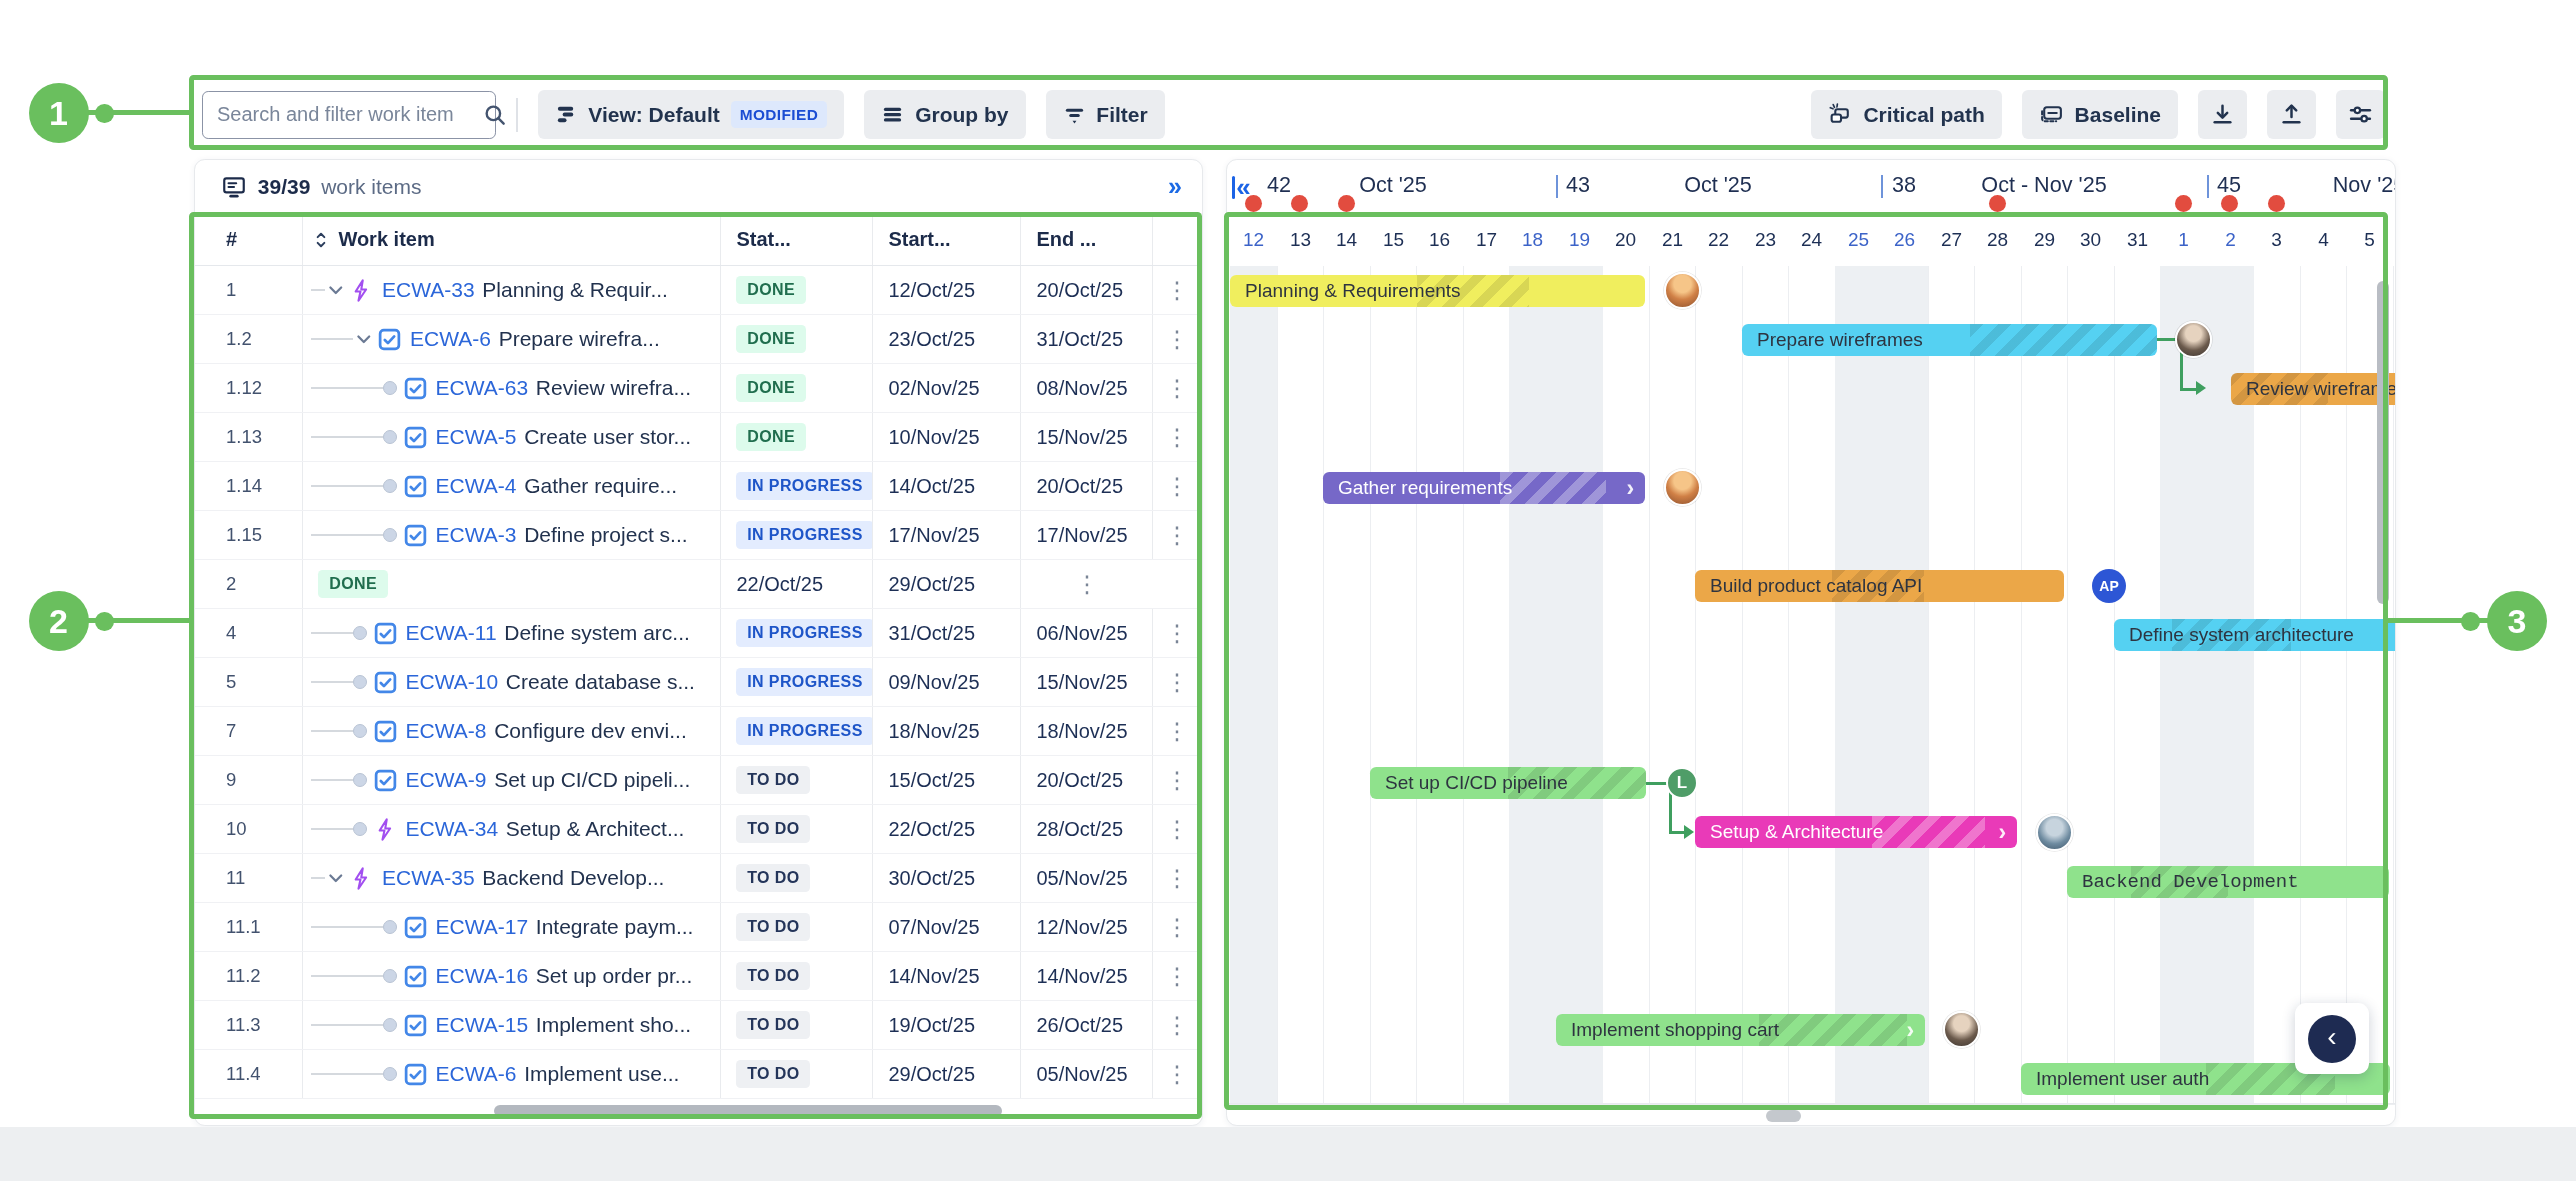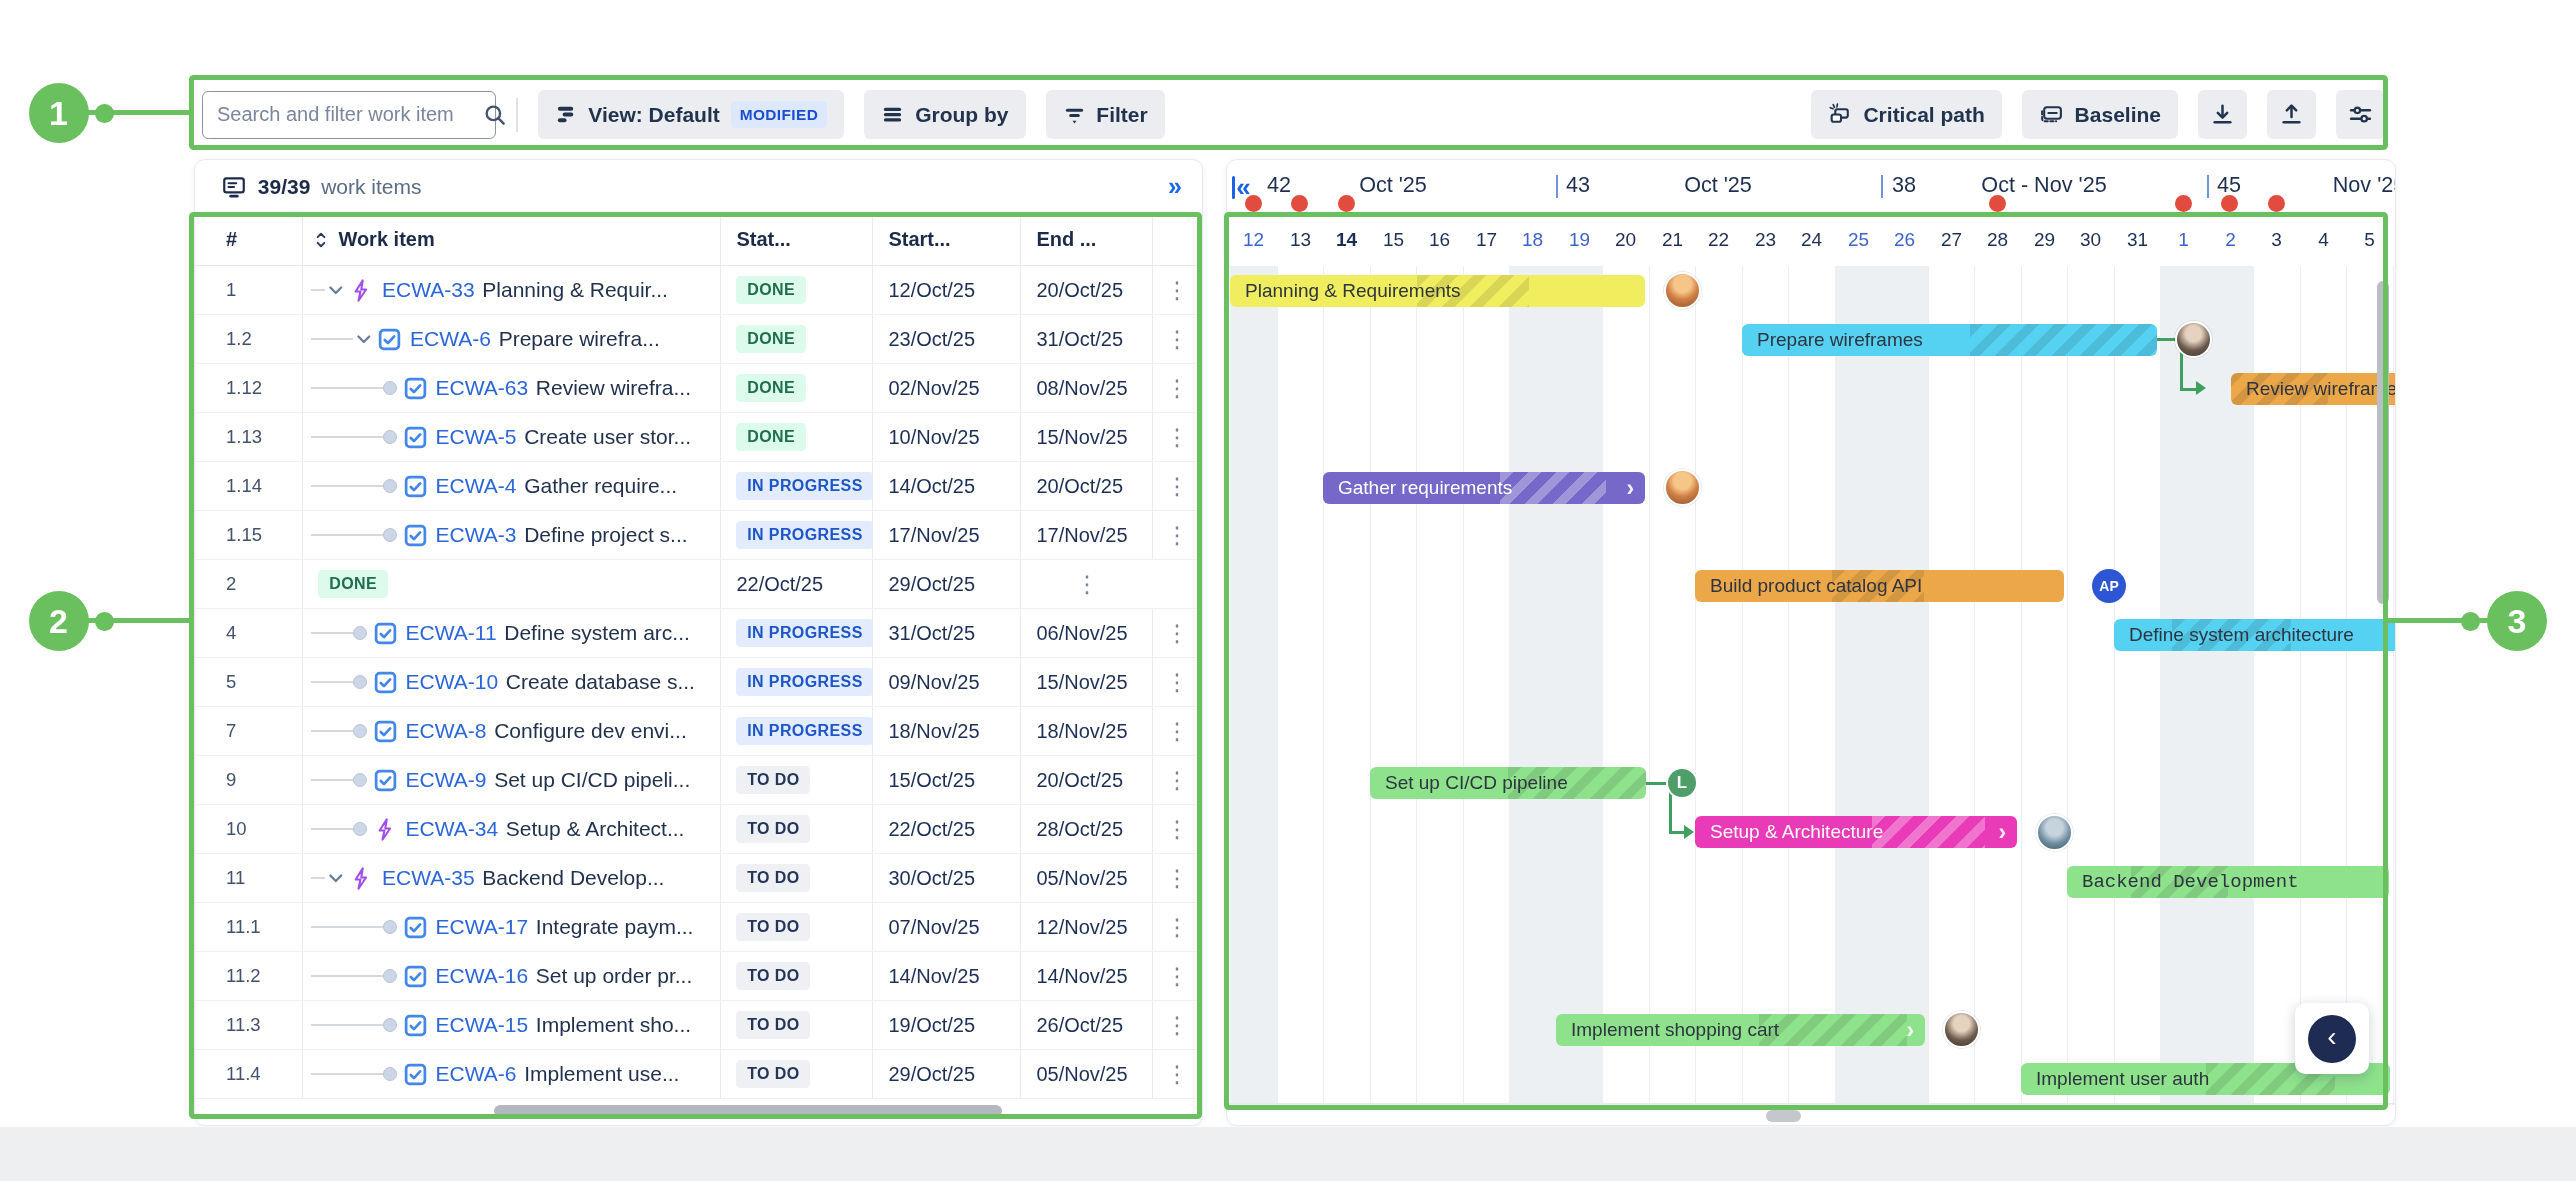--- a/index.html
+++ b/index.html
@@ -607,21 +607,21 @@
       <div class="red-dot" style="left: 64px;"></div>
       <div class="red-dot" style="left: 111px;"></div>
       <div class="red-dot" style="left: 762px;"></div>
       <div class="red-dot" style="left: 948px;"></div>
       <div class="red-dot" style="left: 994px;"></div>
       <div class="red-dot" style="left: 1041px;"></div>
     </div>
   <div class="days-row" id="daysRow">
       <div class="day-cell weekend" style="left: 3.1px; width: 47px;">12</div>
       <div class="day-cell" style="left: 50px; width: 47px;">13</div>
-      <div class="day-cell" style="left: 96px; width: 47px; font-weight: bold;">14</div>
+      <div class="day-cell" style="left: 96px; width: 47px;">14</div>
       <div class="day-cell" style="left: 143px; width: 47px;">15</div>
       <div class="day-cell" style="left: 189px; width: 47px;">16</div>
       <div class="day-cell" style="left: 236px; width: 47px;">17</div>
       <div class="day-cell weekend" style="left: 282px; width: 47px;">18</div>
       <div class="day-cell weekend" style="left: 329px; width: 47px;">19</div>
       <div class="day-cell" style="left: 375px; width: 47px;">20</div>
       <div class="day-cell" style="left: 422px; width: 47px;">21</div>
       <div class="day-cell" style="left: 468px; width: 47px;">22</div>
       <div class="day-cell" style="left: 515px; width: 47px;">23</div>
       <div class="day-cell" style="left: 561px; width: 47px;">24</div>

